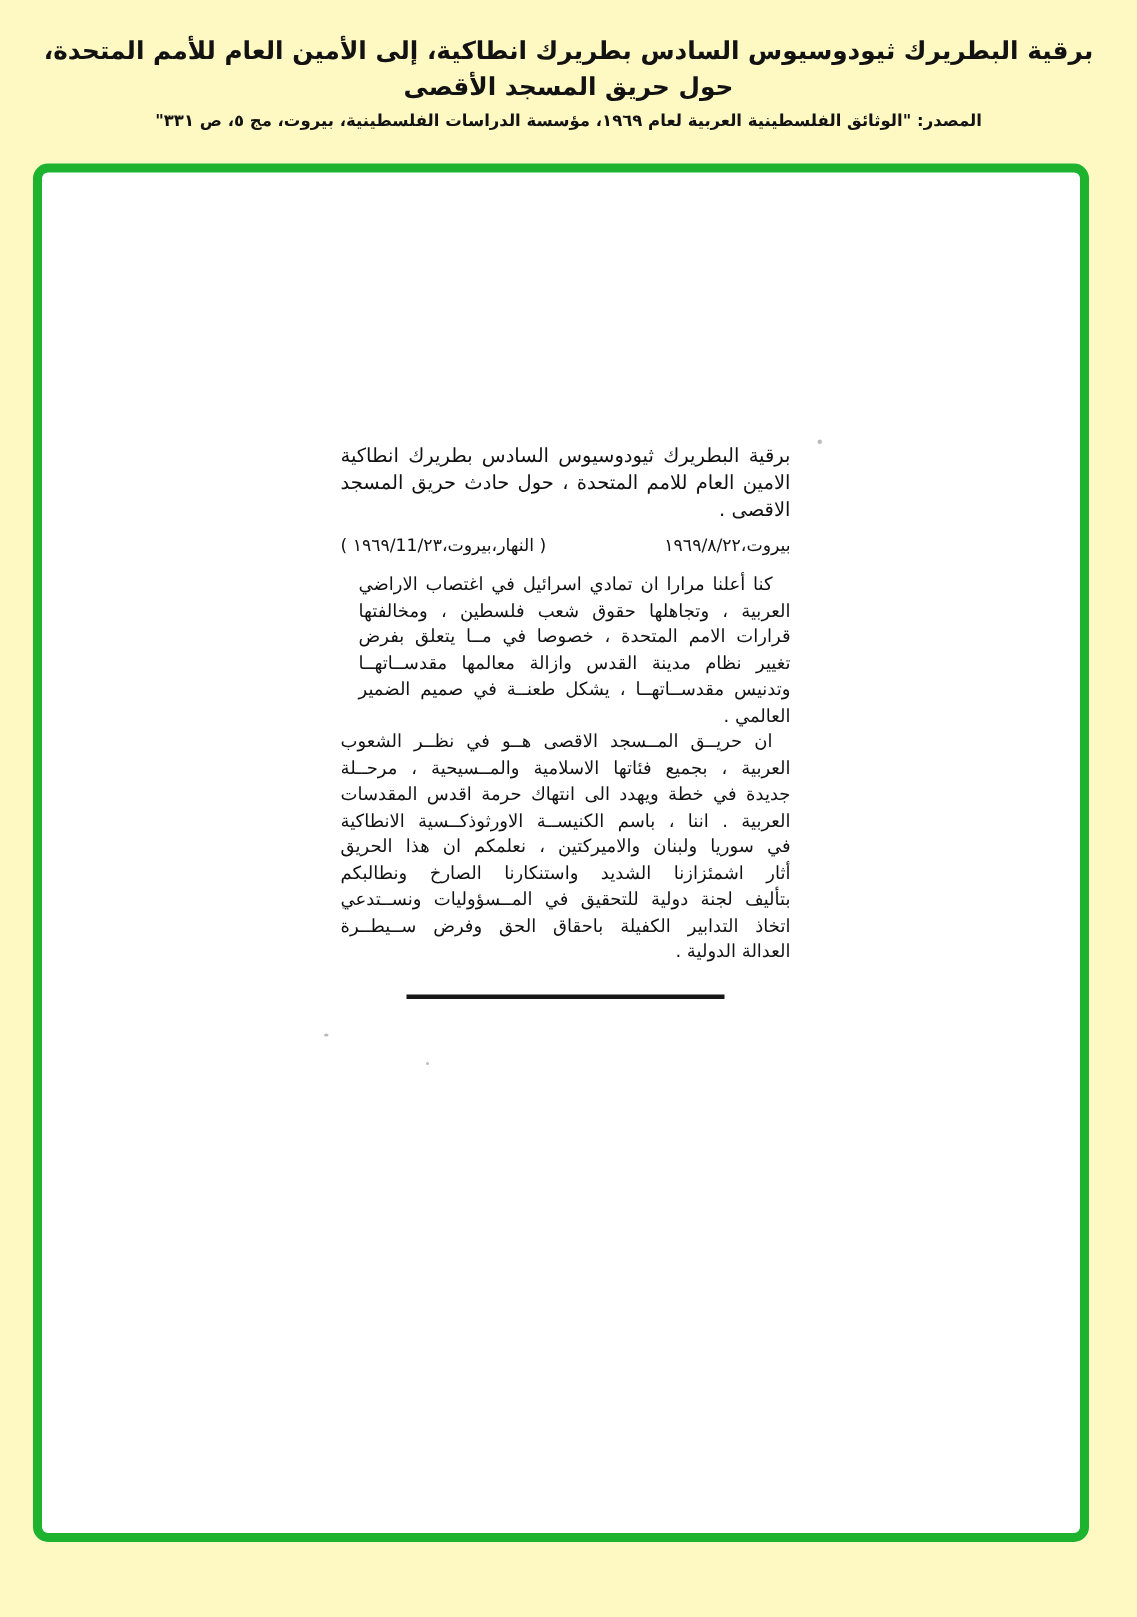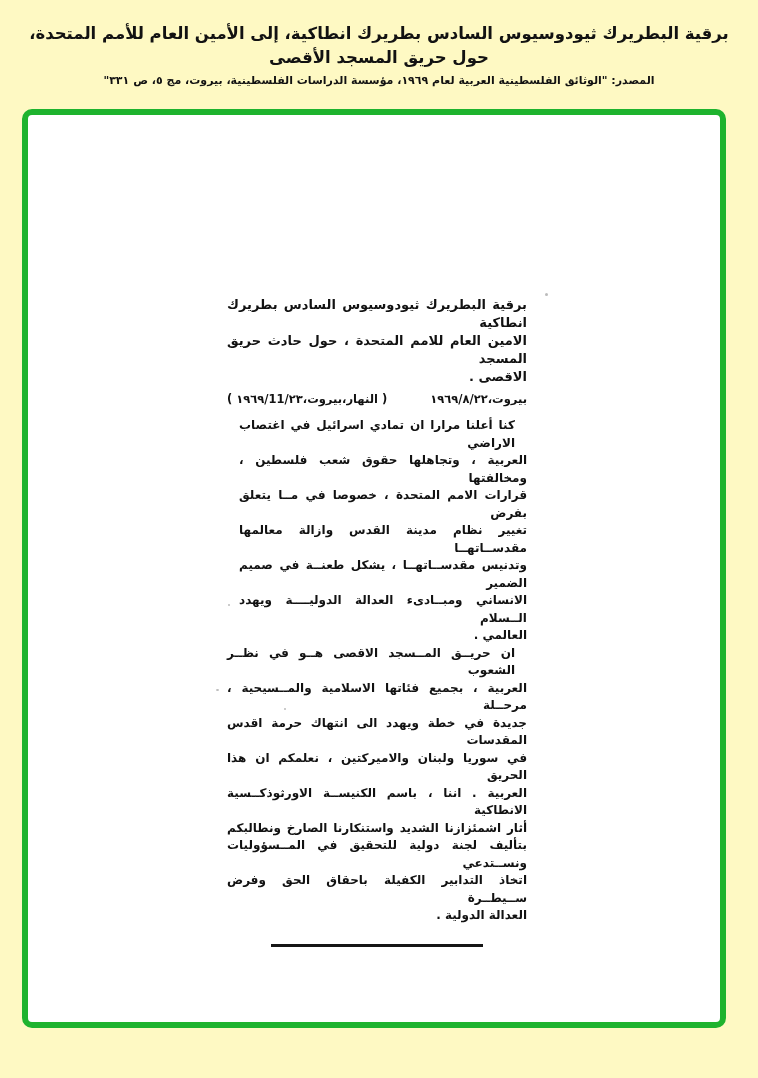--- a/index.html
+++ b/index.html
@@ -12,21 +12,21 @@
   .hdr { position:absolute; top:22px; left:0; width:758px; text-align:center; direction:rtl; }
   .hdr-title { font-size:16.5px; font-weight:700; line-height:24px; padding:0 20px; }
   .hdr-source { font-size:11px; font-weight:700; line-height:15px; margin-top:3px; }
 
   
   .scan-frame { position:absolute; left:22px; top:109px; width:704px; height:919px;
                 border:6px solid var(--green); border-radius:10px; background:#fff; }
 
   
   .doc-text { position:absolute; left:199px; top:181px; width:300px; direction:rtl;
-              color:var(--ink); font-weight:700; }
+              color:var(--ink); font-weight:400; }
   .t-line { font-size:13px; line-height:18px; text-align:justify; text-align-last:justify; }
   .t-line.end { text-align:right; text-align-last:right; }
   .dateline { display:flex; justify-content:space-between; align-items:baseline;
               margin-top:4px; font-size:11.5px; line-height:18px; white-space:nowrap; }
   .para { margin:0; }
   .para.p1 { margin-top:9px;margin-left:12px; }
   .b-line { font-size:12px; line-height:17.5px; text-align:justify; text-align-last:justify; }
   .b-line.end { text-align:right; text-align-last:right; }
   .b-line.indent { padding-right:12px; }
   .rule { width:212px; height:3px; background:#161616; margin:19px auto 0; }
@@ -60,30 +60,29 @@
         <span>بيروت،١٩٦٩/٨/٢٢</span>
         <span>( النهار،بيروت،١٩٦٩/11/٢٣ )</span>
       </div>
 
       <div class="para p1">
         <div class="b-line indent">كنا أعلنا مرارا ان تمادي اسرائيل في اغتصاب الاراضي</div>
         <div class="b-line">العربية ، وتجاهلها حقوق شعب فلسطين ، ومخالفتها</div>
         <div class="b-line">قرارات الامم المتحدة ، خصوصا في مــا يتعلق بفرض</div>
         <div class="b-line">تغيير نظام مدينة القدس وازالة معالمها مقدســاتهــا</div>
         <div class="b-line">وتدنيس مقدســاتهــا ، يشكل طعنــة في صميم الضمير</div>
-        <div class="b-line">الانساني ومبــادىء العدالة الدوليــــة ويهدد الــسلام</div>
         <div class="b-line end">العالمي .</div>
       </div>
 
       <div class="para">
         <div class="b-line indent">ان حريــق المــسجد الاقصى هــو في نظــر الشعوب</div>
         <div class="b-line">العربية ، بجميع فئاتها الاسلامية والمــسيحية ، مرحــلة</div>
         <div class="b-line">جديدة في خطة ويهدد الى انتهاك حرمة اقدس المقدسات</div>
+        <div class="b-line">العربية . اننا ، باسم الكنيســة الاورثوذكــسية الانطاكية</div>
         <div class="b-line">في سوريا ولبنان والاميركتين ، نعلمكم ان هذا الحريق</div>
-        <div class="b-line">العربية . اننا ، باسم الكنيســة الاورثوذكــسية الانطاكية</div>
         <div class="b-line">أثار اشمئزازنا الشديد واستنكارنا الصارخ ونطالبكم</div>
         <div class="b-line">بتأليف لجنة دولية للتحقيق في المــسؤوليات ونســتدعي</div>
         <div class="b-line">اتخاذ التدابير الكفيلة باحقاق الحق وفرض ســيطــرة</div>
         <div class="b-line end">العدالة الدولية .</div>
       </div>
 
       <div class="rule"></div>
     </div>
 
     <div class="speck s1"></div>

